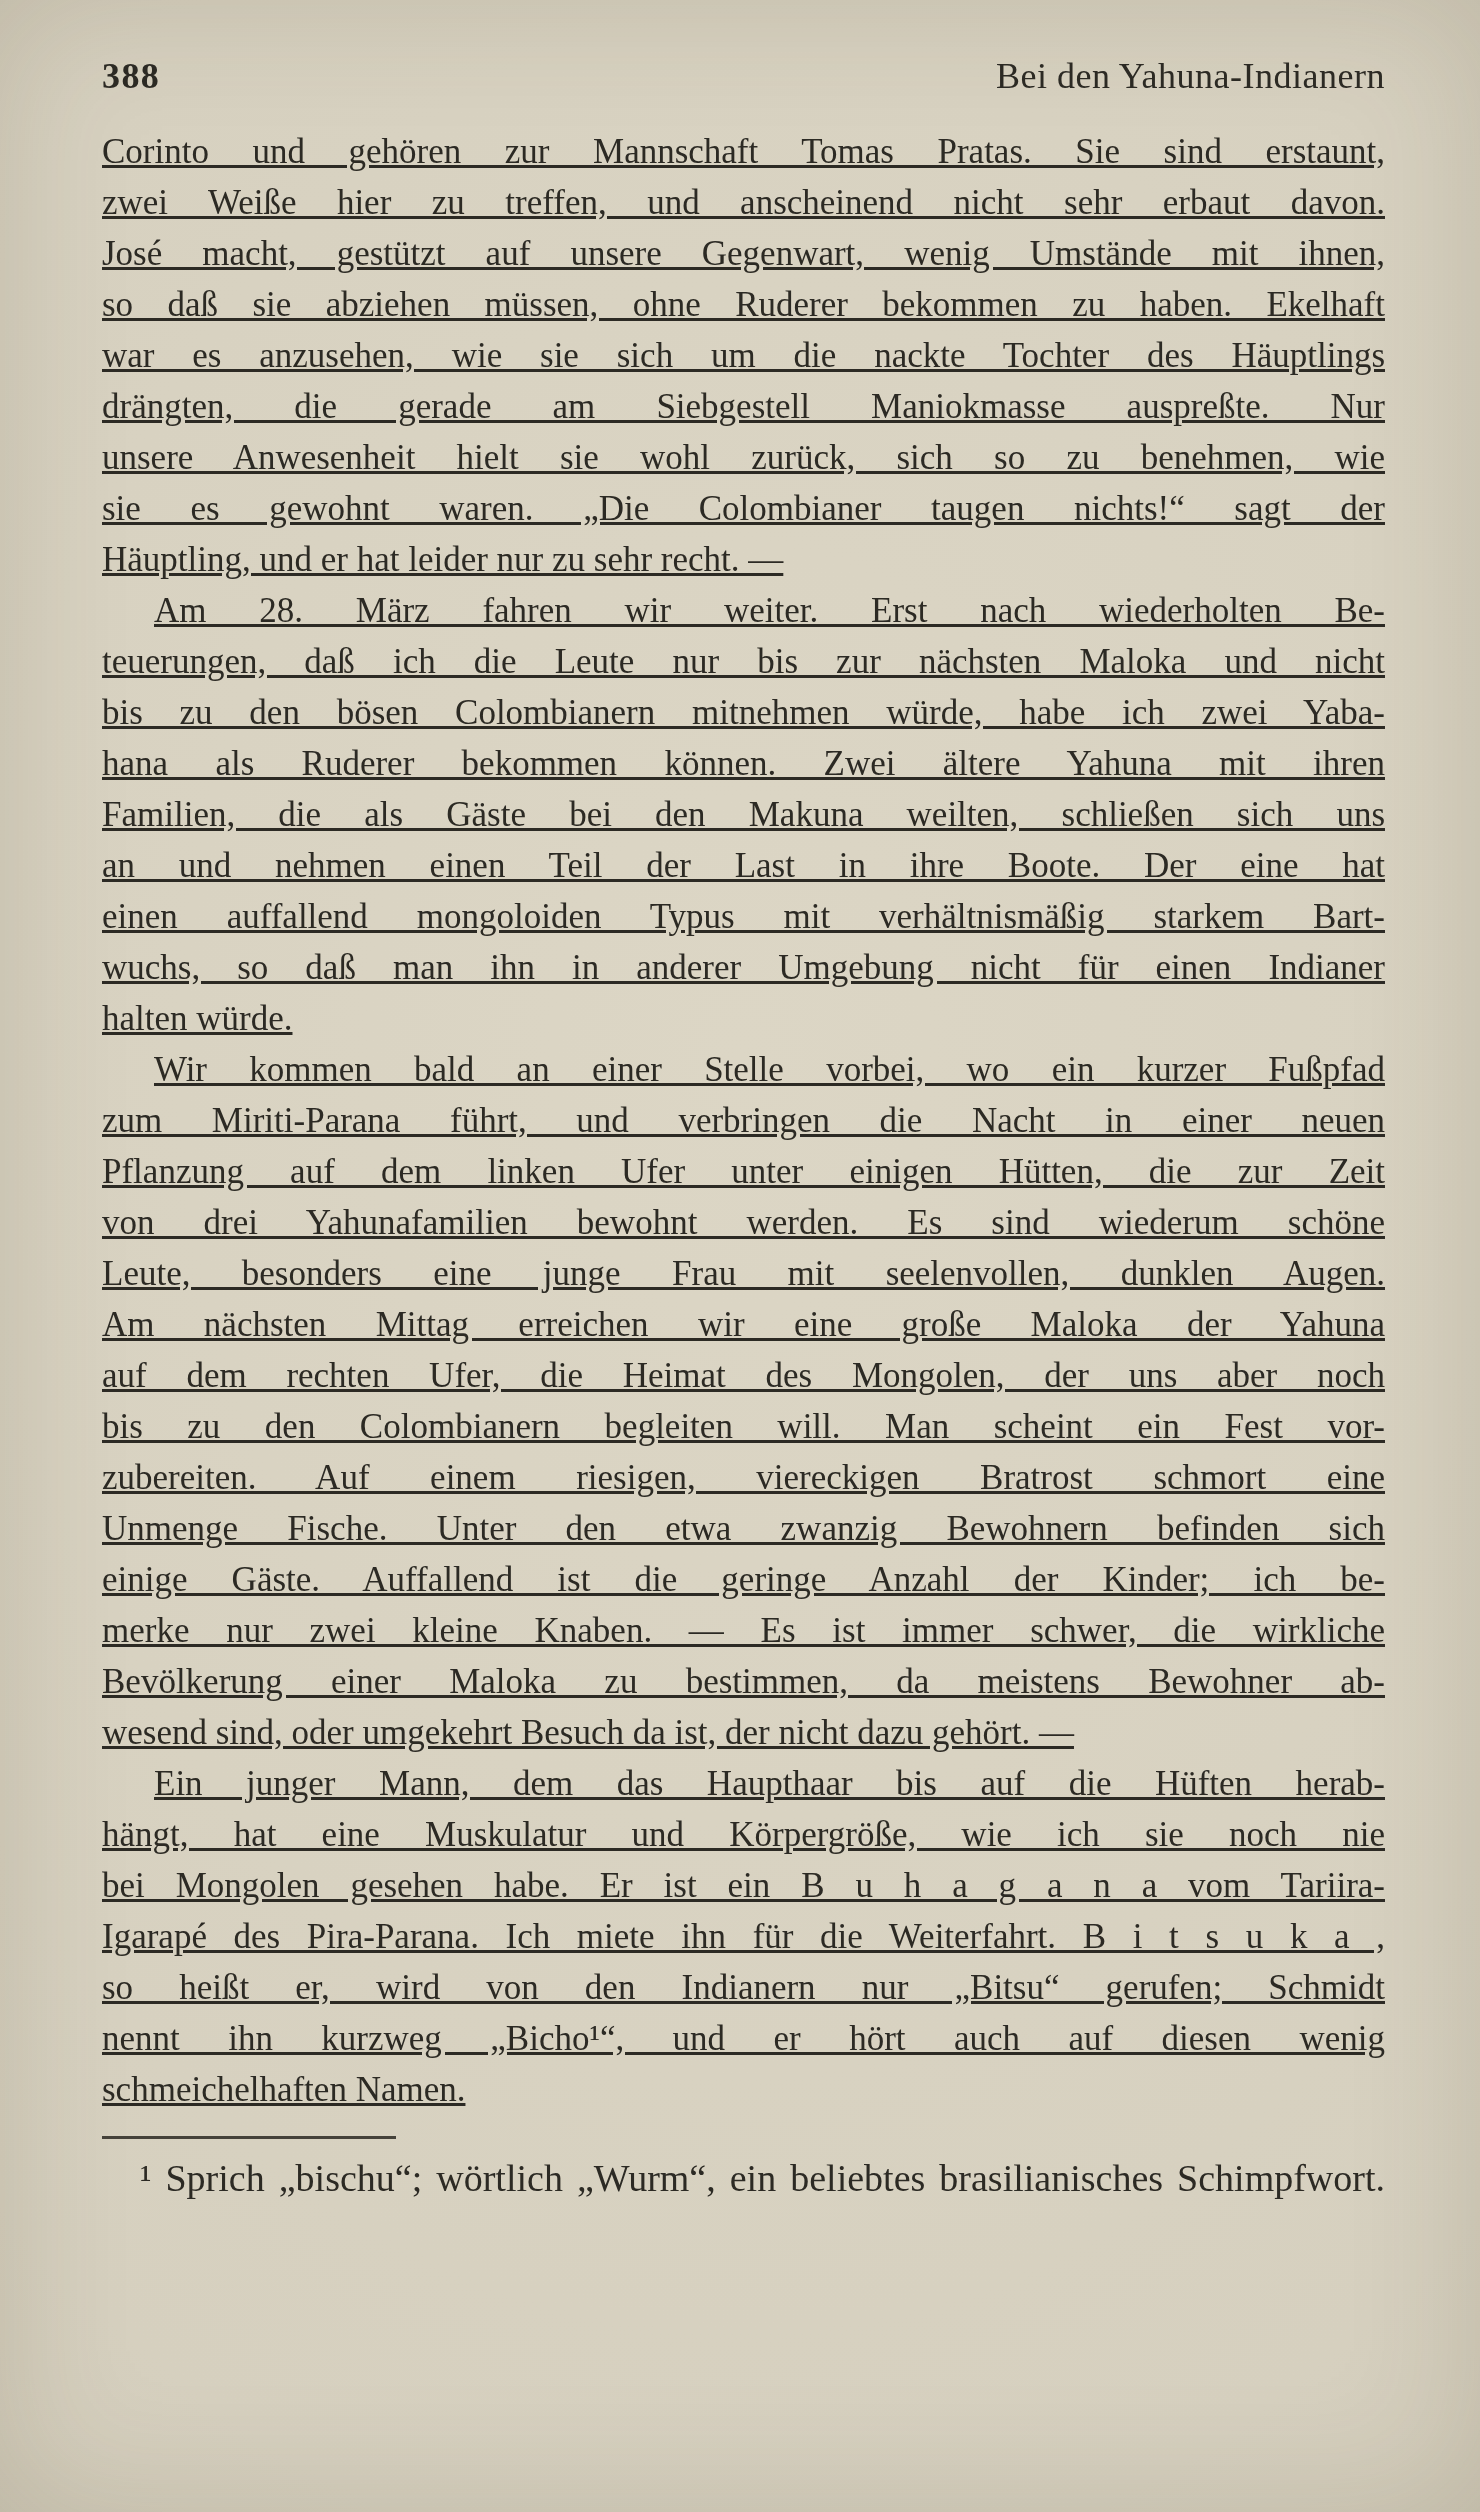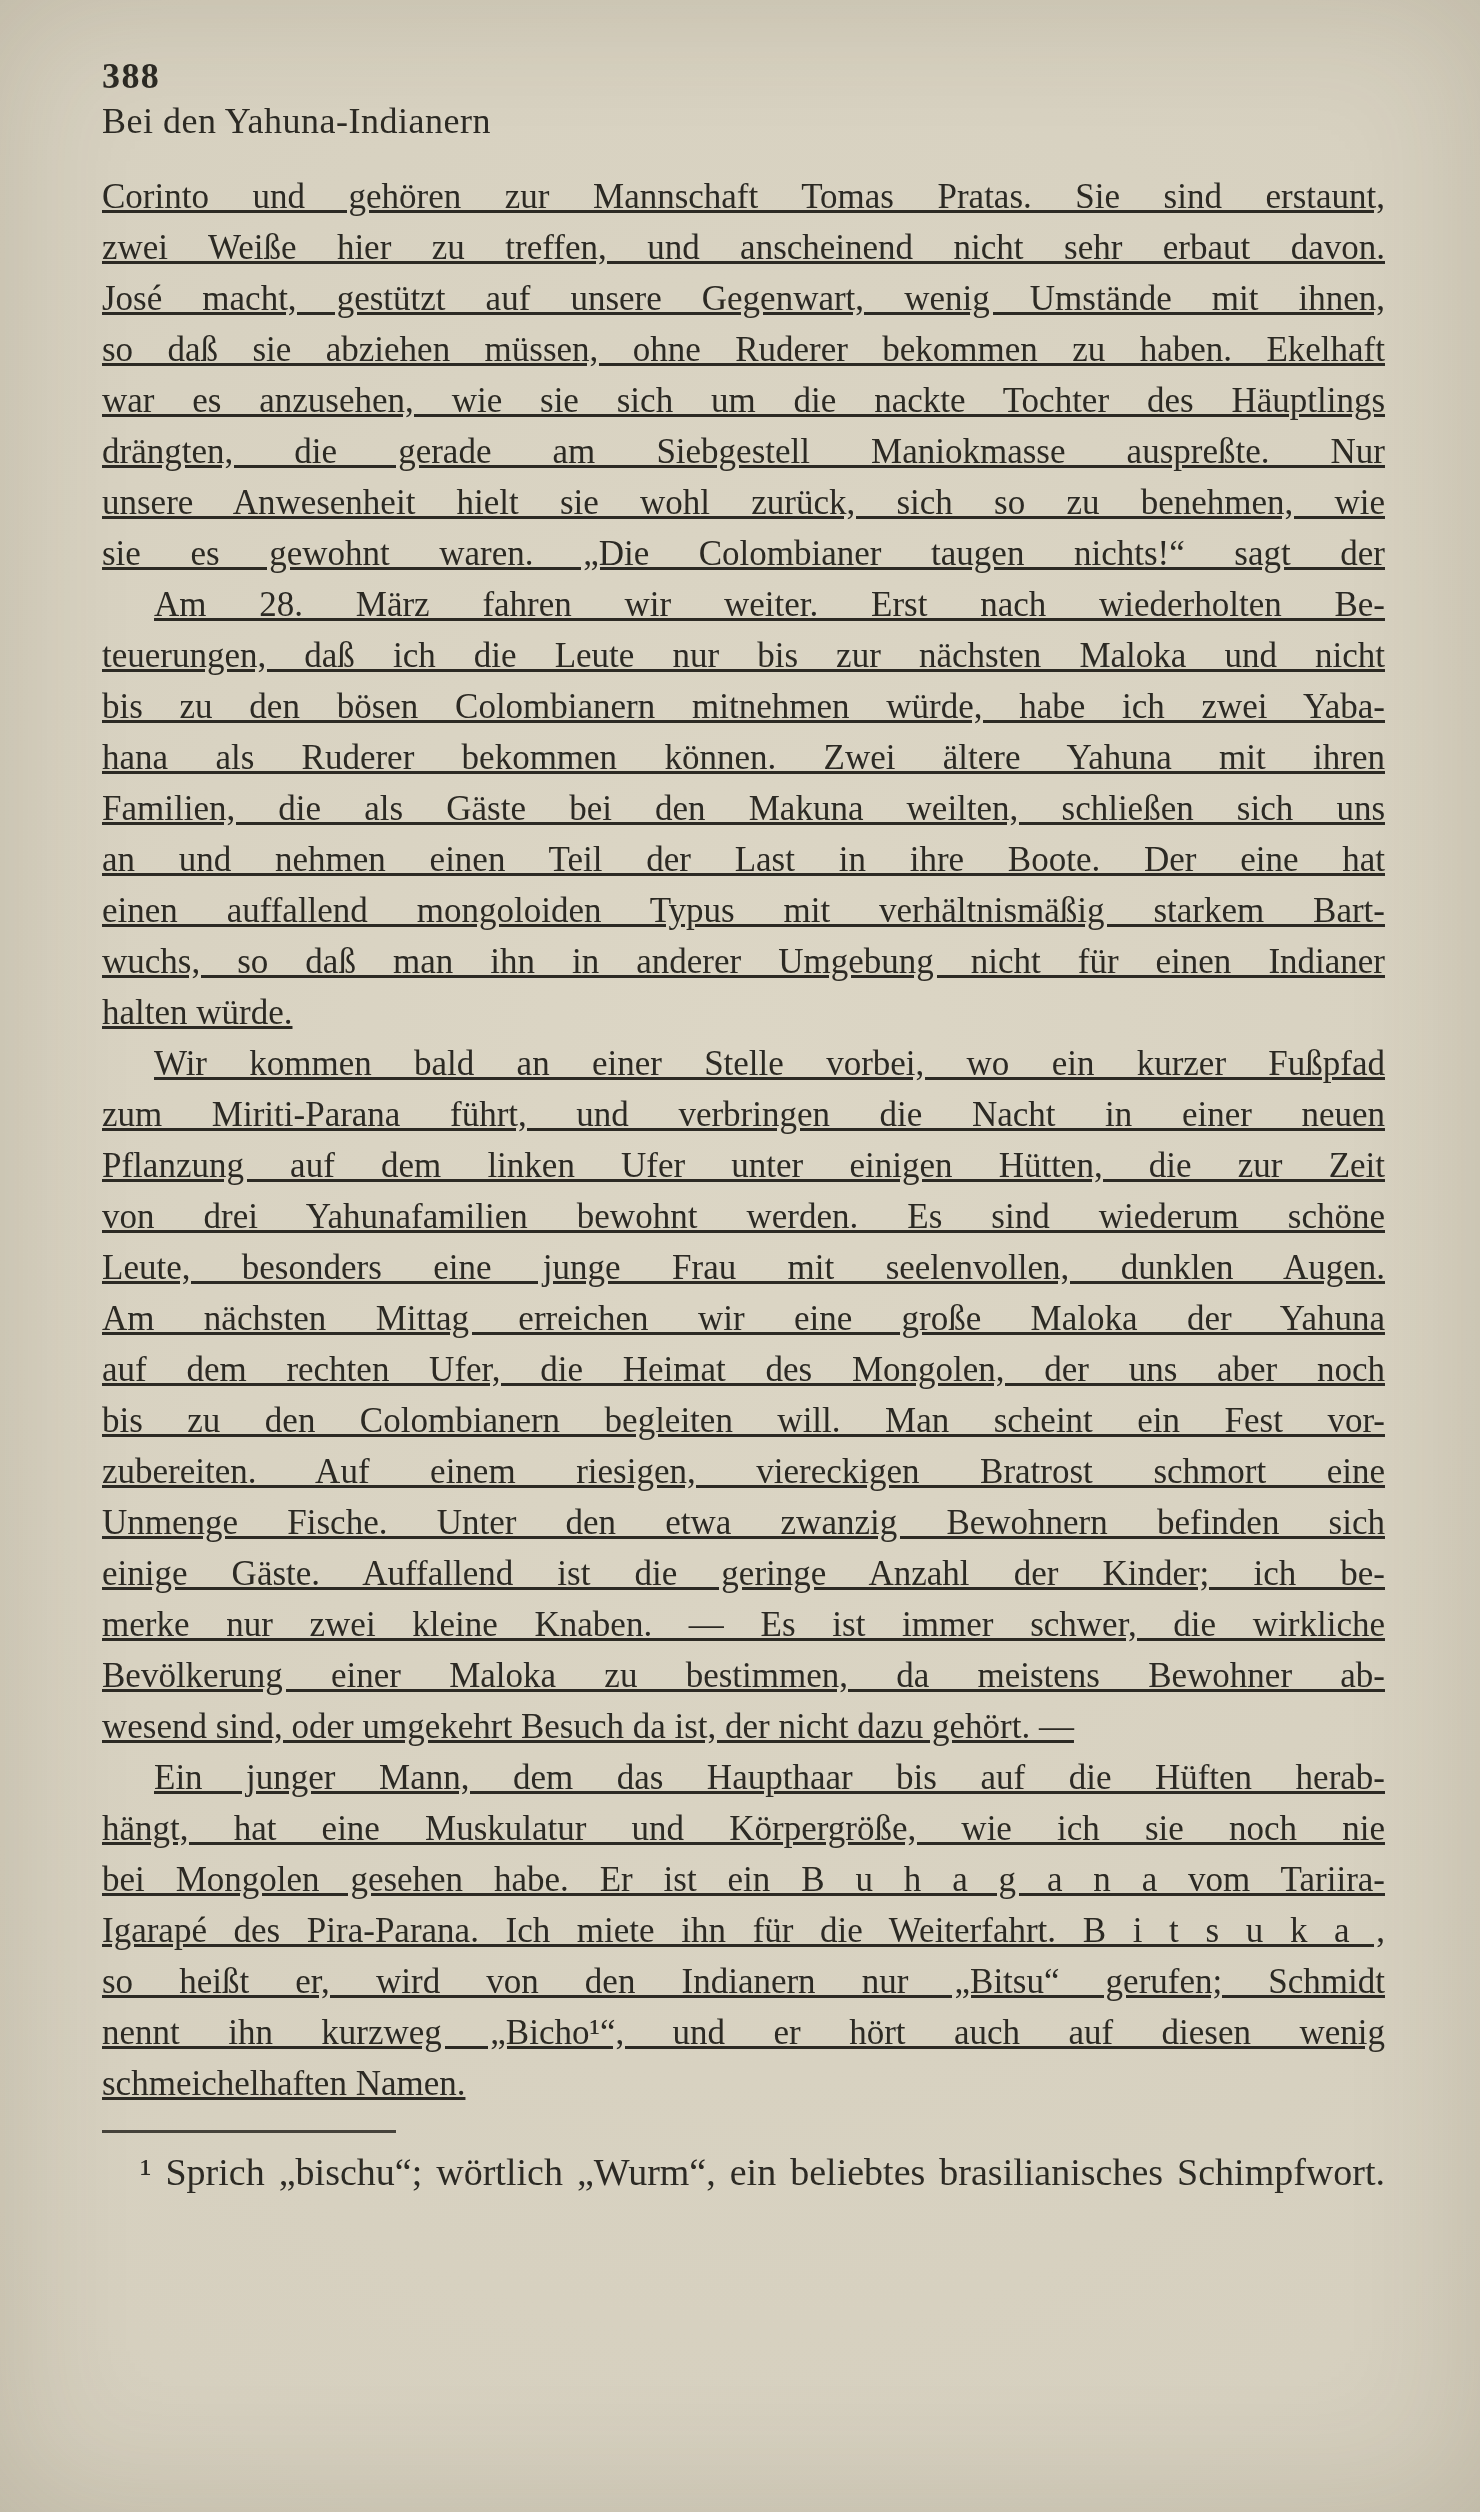--- a/index.html
+++ b/index.html
@@ -13,21 +13,21 @@
     overflow:hidden;
   }
   .page{
     box-sizing:border-box;
     width:100%;height:100%;
     padding:54px 95px 0 102px;
     box-shadow:inset 0 0 135px rgba(70,58,32,0.16);
   }
   .header{
     display:flex;justify-content:space-between;align-items:baseline;
-    font-size:36px;line-height:1.25;flex-direction:column;
+    font-size:36px;line-height:1.25;
   }
   .pagenum{font-weight:bold;letter-spacing:1.4px;}
   .runhead{font-weight:normal;letter-spacing:0.5px;}
   .body-text{margin-top:27px;font-size:35px;line-height:51px;text-decoration:underline;}
   .line{text-align:justify;text-align-last:justify;}
   .line.last{text-align-last:left;}
   .line.indent{text-indent:52px;}
   .fnsep{margin-top:21px;width:294px;height:2.9px;background:#45423a;}
   .footnote{
     margin-top:20px;font-size:38px;line-height:38px;
@@ -46,20 +46,21 @@
   <div class="body-text" id="body-text">
       <div class="para">
         <div class="line">Corinto und gehören zur Mannschaft Tomas Pratas. Sie sind erstaunt,</div>
         <div class="line">zwei Weiße hier zu treffen, und anscheinend nicht sehr erbaut davon.</div>
         <div class="line">José macht, gestützt auf unsere Gegenwart, wenig Umstände mit ihnen,</div>
         <div class="line">so daß sie abziehen müssen, ohne Ruderer bekommen zu haben. Ekelhaft</div>
         <div class="line">war es anzusehen, wie sie sich um die nackte Tochter des Häuptlings</div>
         <div class="line">drängten, die gerade am Siebgestell Maniokmasse auspreßte. Nur</div>
         <div class="line">unsere Anwesenheit hielt sie wohl zurück, sich so zu benehmen, wie</div>
         <div class="line">sie es gewohnt waren. „Die Colombianer taugen nichts!“ sagt der</div>
+        <div class="line last">Häuptling, und er hat leider nur zu sehr recht. —</div>
       </div>
       <div class="para">
         <div class="line indent">Am 28. März fahren wir weiter. Erst nach wiederholten Be-</div>
         <div class="line">teuerungen, daß ich die Leute nur bis zur nächsten Maloka und nicht</div>
         <div class="line">bis zu den bösen Colombianern mitnehmen würde, habe ich zwei Yaba-</div>
         <div class="line">hana als Ruderer bekommen können. Zwei ältere Yahuna mit ihren</div>
         <div class="line">Familien, die als Gäste bei den Makuna weilten, schließen sich uns</div>
         <div class="line">an und nehmen einen Teil der Last in ihre Boote. Der eine hat</div>
         <div class="line">einen auffallend mongoloiden Typus mit verhältnismäßig starkem Bart-</div>
         <div class="line">wuchs, so daß man ihn in anderer Umgebung nicht für einen Indianer</div>

